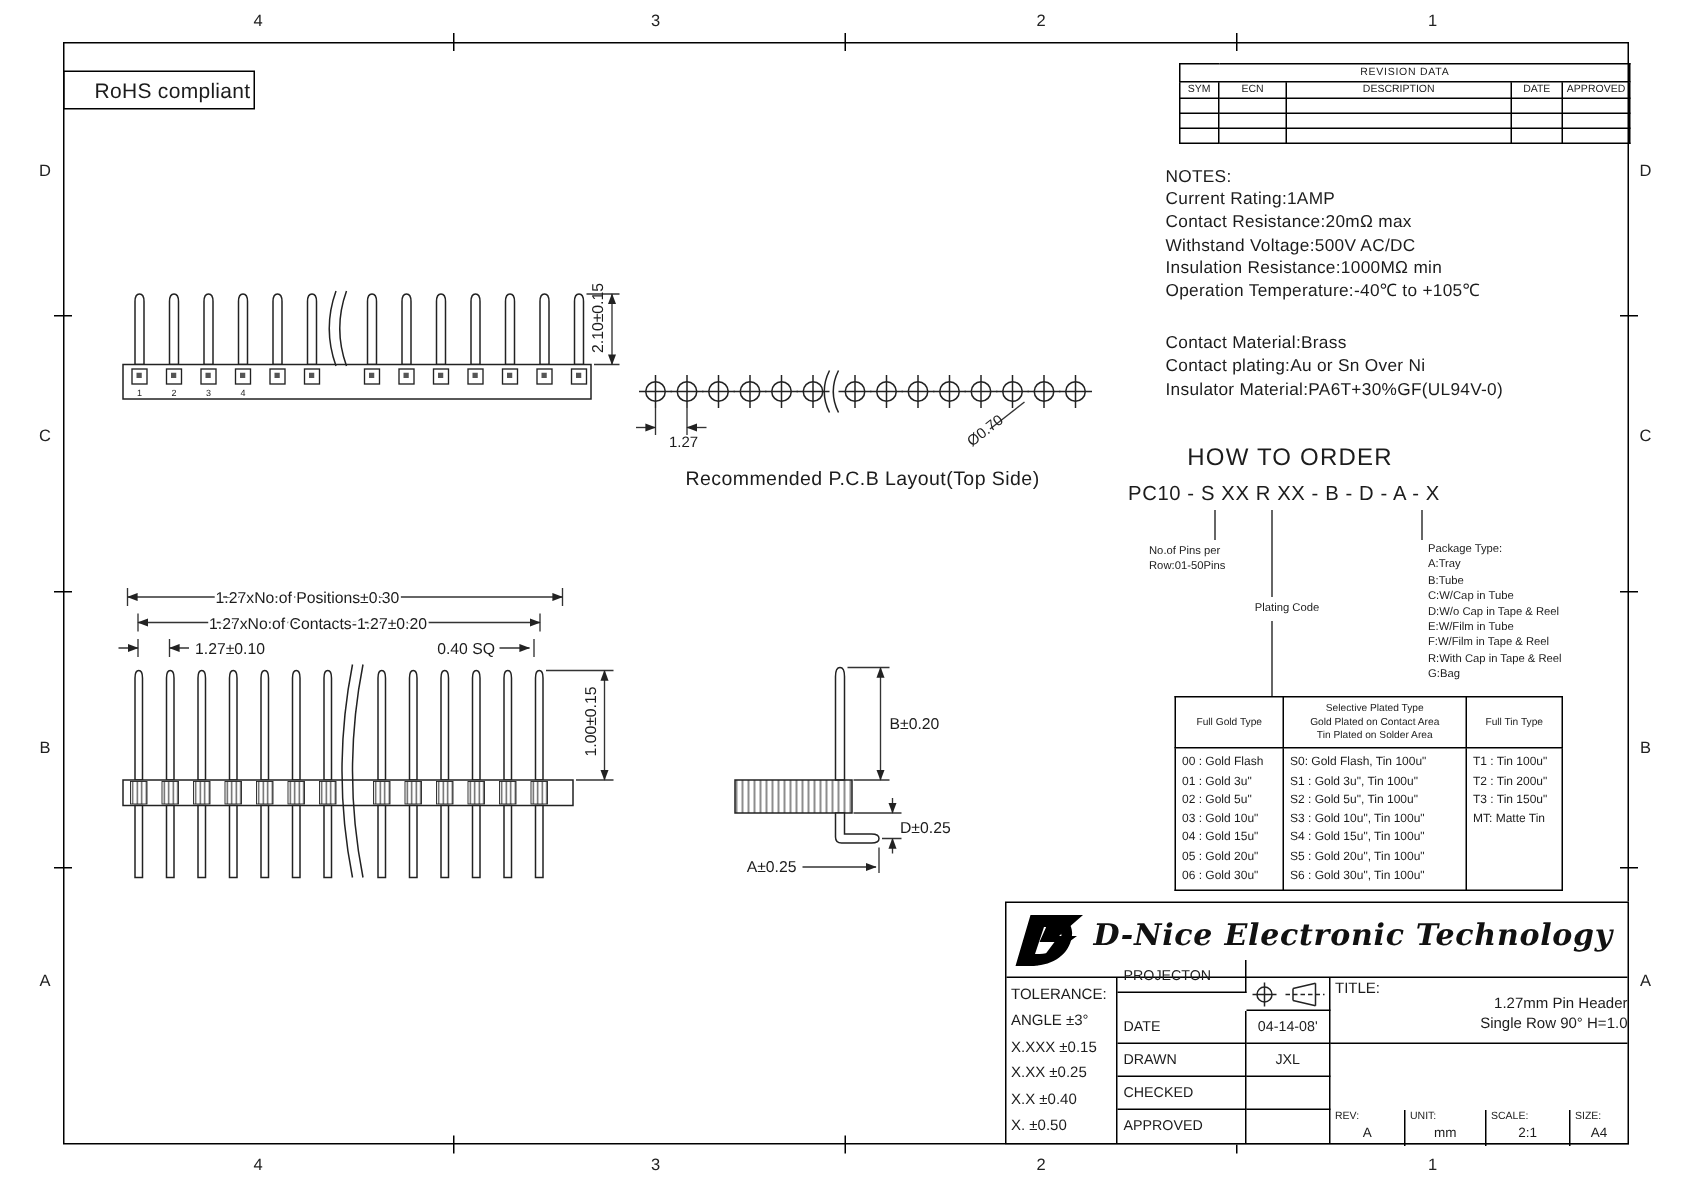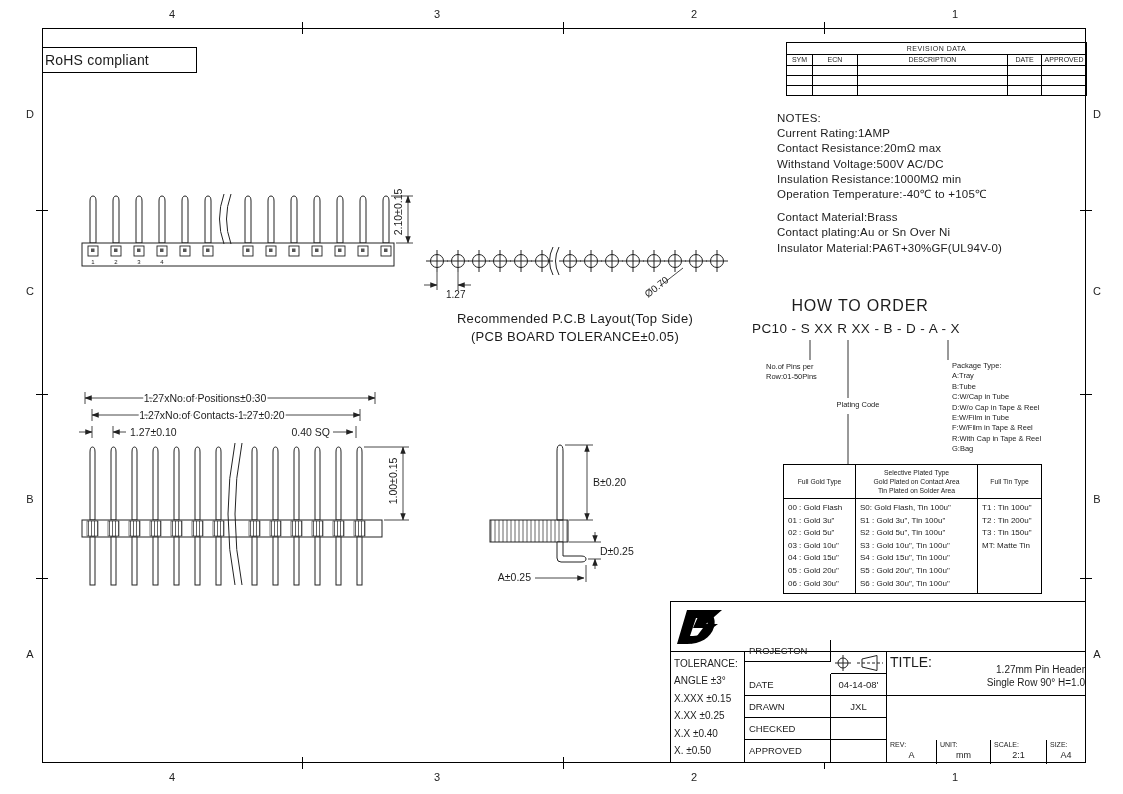--- a/index.html
+++ b/index.html
@@ -5,28 +5,28 @@
   * { box-sizing: border-box; margin: 0; padding: 0; }
   html,body { background:#fff; }
   .sheet { position:relative; width:1123px; height:794px; background:#fff;
            font-family:"Liberation Sans",sans-serif; color:#1c1c1c; overflow:hidden; }
   .abs { position:absolute; }
   .frame { position:absolute; left:42px; top:28px; width:1044px; height:735px; border:1px solid #000; }
   .tickv { position:absolute; width:1px; height:12px; background:#000; }
   .tickh { position:absolute; width:12px; height:1px; background:#000; }
   .zone { position:absolute; width:20px; height:14px; font-size:11px; text-align:center; color:#222; }
   .zoner { width:14px; }
-  .rohs { position:absolute; left:42px; top:47px; width:155px; height:26px; border:1px solid #000;
-          font-size:14px; line-height:24px; padding-left:2px; letter-spacing:.2px; }
+  .rohs { position:absolute; left:42px; top:47px; width:128px; height:26px; border:1px solid #000;
+          font-size:14px; line-height:24px; padding-left:20px; letter-spacing:.2px; }
   table.rev { position:absolute; left:786px; top:42px; width:300px; border-collapse:collapse; table-layout:fixed; }
   table.rev td { border:1px solid #000; font-size:7px; text-align:center; padding:0; height:10px; line-height:10px; overflow:hidden; }
   table.rev td.rt { height:11px; line-height:11px; letter-spacing:.5px; }
   .notes { position:absolute; left:777px; top:111px; width:300px; font-size:11.5px; line-height:15.2px; letter-spacing:.2px; }
   .pre { white-space:pre-line; }
-  .mt8 { margin-top:8px; }
+  .mt8 { margin-top:20px; }
   .cap { position:absolute; left:420px; width:310px; text-align:center; font-size:13px; letter-spacing:.3px; }
   .hto-head { position:absolute; left:785px; top:297px; width:150px; text-align:center; font-size:16px; letter-spacing:.8px; }
   .hto-code { position:absolute; left:750px; top:321px; width:212px; text-align:center; font-size:13.5px; letter-spacing:.4px; }
   .hto-pins { position:absolute; left:766px; top:362px; width:90px; font-size:7.5px; line-height:9.6px; }
   .hto-plating { position:absolute; left:822px; top:400px; width:72px; text-align:center; font-size:7.5px; }
   .hto-pkg { position:absolute; left:952px; top:361px; width:136px; font-size:7.5px; line-height:10.4px; }
   table.plate { position:absolute; left:783px; top:464px; width:258px; border-collapse:collapse; table-layout:fixed; }
   table.plate th { border:1px solid #000; font-weight:normal; font-size:6.8px; line-height:9px; text-align:center; padding:3px 1px; vertical-align:middle; }
   table.plate td { border:1px solid #000; font-size:8px; line-height:12.6px; vertical-align:top; padding:3px 4px; }
   .tb { position:absolute; left:670px; top:601px; width:416px; height:162px; border:1px solid #000; background:#fff; }
@@ -35,21 +35,21 @@
                 font-size:20px; letter-spacing:.5px; color:#111; }
   .tb-tol { position:absolute; left:0; top:50px; width:74px; height:110px; border-right:1px solid #000;
             padding:3px 3px; font-size:10px; line-height:17.4px; white-space:pre-line; }
   .fl { position:absolute; left:74px; width:86px; border-right:1px solid #000; border-bottom:1px solid #000;
         font-size:9.5px; padding-left:4px; }
   .fv { position:absolute; left:160px; width:56px; border-right:1px solid #000; border-bottom:1px solid #000;
         font-size:9.5px; text-align:center; }
   .nb { border-bottom:none !important; }
   .tb-title { position:absolute; left:216px; top:50px; width:198px; height:44px; border-bottom:1px solid #000; }
   .tb-part  { position:absolute; left:216px; top:94px; width:198px; height:44px; border-bottom:1px solid #000; }
-  .tb-small-label { position:absolute; left:3px; top:2px; font-size:14px; }
+  .tb-small-label { position:absolute; left:3px; top:2px; font-size:10px; }
   .tb-title-lines { text-align:right; padding-top:11px; font-size:10px; line-height:13px; }
   .tb-part-value { text-align:center; padding-top:17px; font-size:11.5px; letter-spacing:.3px; }
   .bcell { position:absolute; top:138px; height:24px; border-right:1px solid #000; }
   .bcell.last { border-right:none; }
   .bcell .bl { position:absolute; left:3px; top:1px; font-size:7px; }
   .bcell .bv { text-align:center; padding-top:10px; font-size:9px; }
   svg text { font-family:"Liberation Sans",sans-serif; fill:#1c1c1c; }
   svg .halo { paint-order:stroke; stroke:#fff; stroke-width:3px; }
 </style>
 </head>
@@ -276,21 +276,20 @@
       <line x1="17" y1="44" x2="17" y2="62"></line>
         <line x1="38" y1="44" x2="38" y2="62"></line>
       <line x1="4" y1="57" x2="17" y2="57" marker-end="url(#ar2)"></line>
       <line x1="51" y1="57" x2="38" y2="57" marker-end="url(#ar2)"></line>
     </g>
     <text x="26" y="70" font-size="10">1.27</text>
     <line x1="240" y1="58" x2="263" y2="40" stroke="#333" stroke-width=".9"></line>
     <text transform="translate(228,70) rotate(-38)" font-size="10">Ø0.70</text>
   </svg>
   <div class="cap" style="top:311px">Recommended P.C.B Layout(Top Side)</div>
-  <div class="cap" style="top:329px">(PCB BOARD TOLERANCE±0.05)</div>
 
   <svg class="abs" style="left:72px;top:385px" width="345" height="215" viewBox="0 0 345 215">
     <defs>
       <path id="pinS" d="M0,73 V5 Q0,0 2.5,0 Q5,0 5,5 V73 Z"></path>
       <pattern id="hv3" width="3" height="6" patternUnits="userSpaceOnUse">
         <line x1="1.5" y1="0" x2="1.5" y2="6" stroke="#555" stroke-width=".9"></line>
       </pattern>
       <marker id="ar3" markerWidth="8" markerHeight="6" refX="7.5" refY="3" orient="auto-start-reverse">
         <path d="M0,0 L8,3 L0,6 Z" fill="#222"></path>
       </marker>
@@ -470,20 +469,21 @@
     </tr>
   </tbody>
     </table>
 
   <div class="tb">
     <div class="tb-logo-row">
       <svg class="abs" style="left:4px;top:4px" width="48" height="42" viewBox="0 0 48 42">
         <path d="M2,38 L12,4 H24 C36,4 42,11 39,21 C36,32 25,38 12,38 Z M15,30 L21,12 H25 C31,12 34,15 32,21 C30,27 24,30 18,30 Z" fill="#000" fill-rule="evenodd"></path>
         <path d="M26,4 L47,4 L31,18 L43,18 L16,38 L28,22 L18,22 Z" fill="#000"></path>
       </svg>
+      <div class="tb-company">D-Nice Electronic Technology</div>
     </div>
 
     <div class="tb-tol">TOLERANCE:
 ANGLE ±3°
 X.XXX ±0.15
 X.XX ±0.25
 X.X ±0.40
 X. ±0.50</div>
 
     <div class="fl" style="top:38px;height:22px;line-height:22px">PROJECTON</div>

